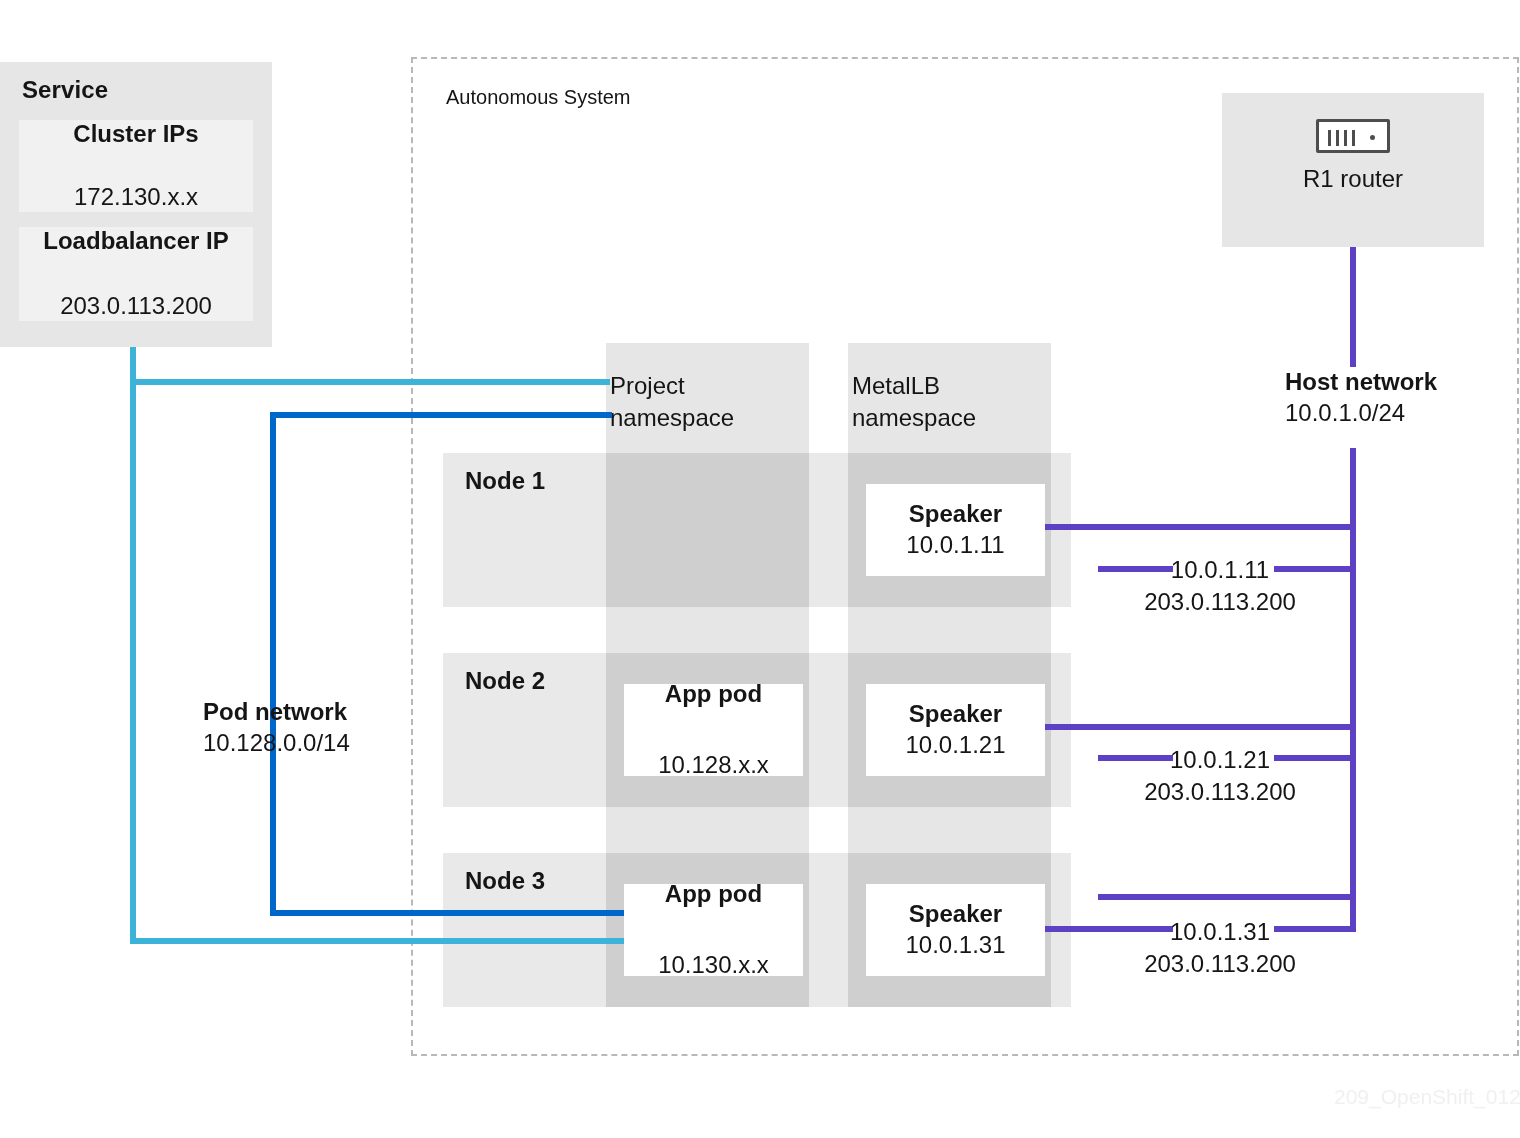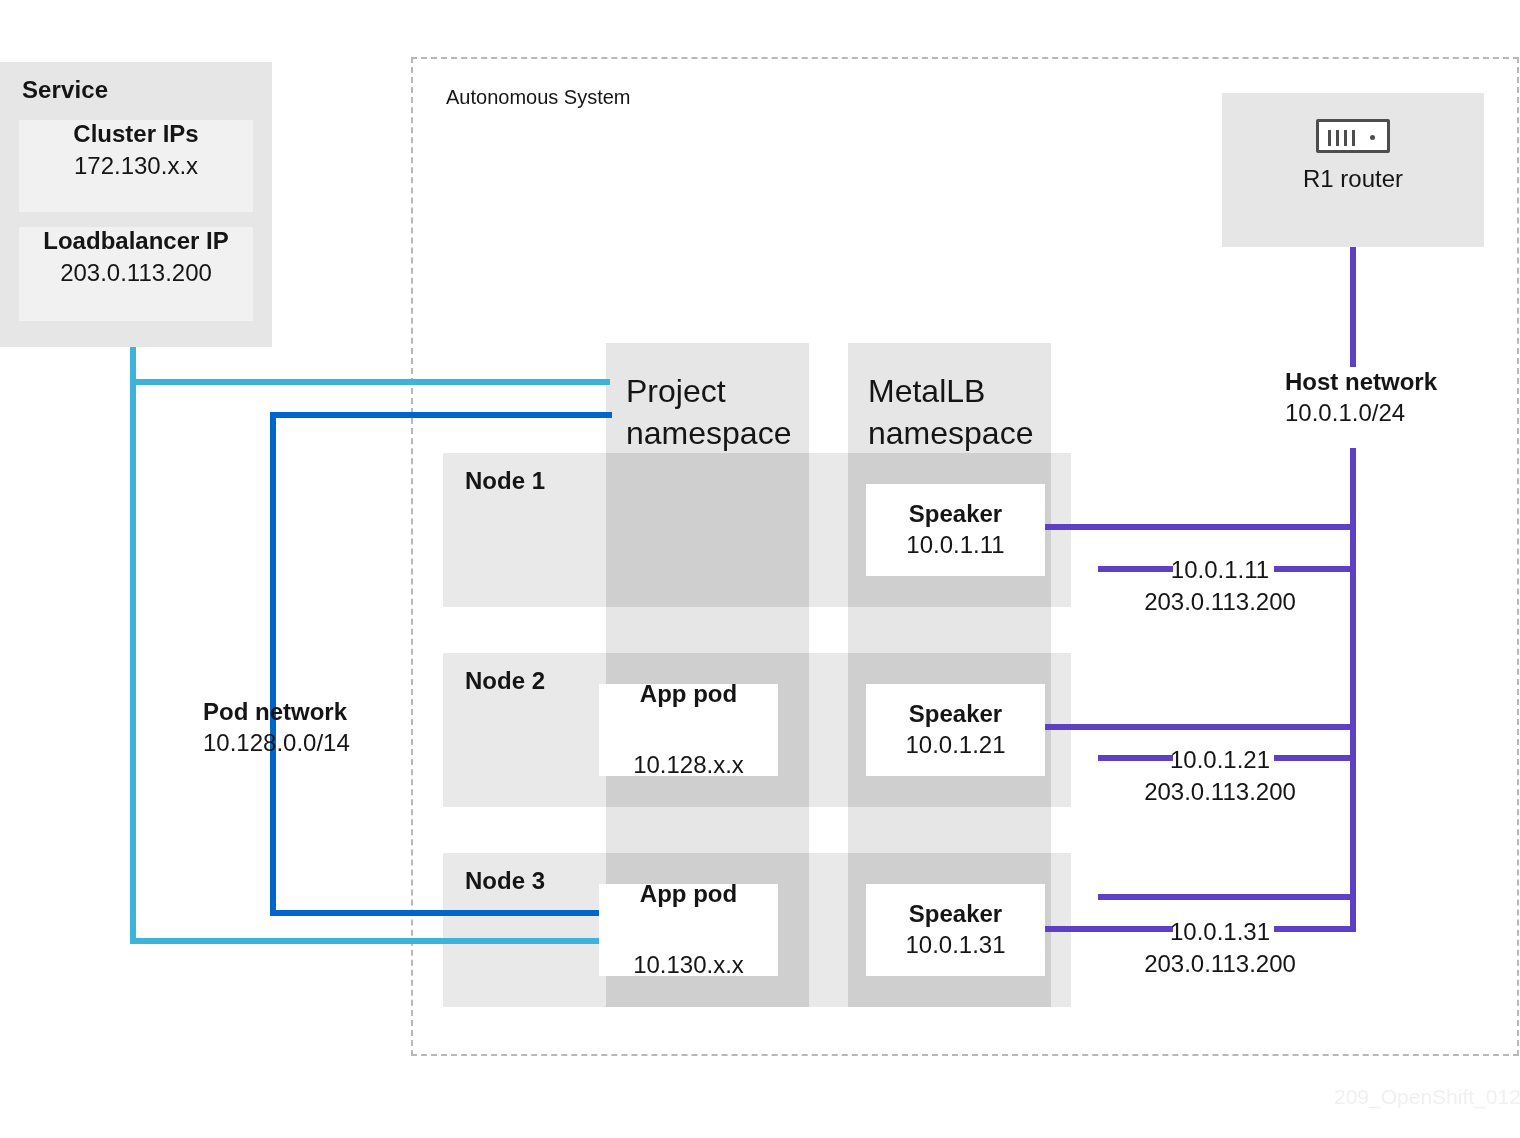--- a/index.html
+++ b/index.html
@@ -23,21 +23,21 @@
     background:#e6e6e6;
   }
   #service-title{
     position:absolute; left:22px; top:14px;
     font-size:24px; font-weight:bold; letter-spacing:.1px;
   }
   .svc-box{
     position:absolute; left:19px; width:234px;
     background:#f1f1f1;
     display:flex; flex-direction:column;
-    align-items:center; justify-content:flex-start;
+    align-items:center; justify-content:space-between;
   }
   #svc-cluster{ top:58px; height:92px; }
   #svc-lb{ top:165px; height:94px; }
   .svc-hd{ font-size:24px; font-weight:bold; line-height:1.2;}
   .svc-sub{ font-size:24px; font-weight:normal; line-height:1.25; margin-top:2px;}
 
   
   #as-area{
     left:411px; top:57px; width:1108px; height:999px;
     border:2px dashed #b8b8b8;
@@ -81,22 +81,22 @@
     left:1285px; top:366px; width:300px;
     font-size:24px; line-height:1.3;
   }
   #host-net .hd{font-weight:bold;}
 
   
   .ns-col{ background:#e6e6e6; width:203px; }
   #ns-project{ left:606px; top:343px; height:657px; }
   #ns-metallb{ left:848px; top:343px; height:657px; }
   .ns-label{
-    position:absolute; left:20px; top:27px;
-    font-size:32px; line-height:1.32;
+    position:absolute; left:4px; top:27px;
+    font-size:24px; line-height:1.32;
   }
 
   
   .node-band{
     left:443px; width:628px; height:154px;
     background:#e9e9e9;
   }
   #node1-band{ top:453px; }
   #node2-band{ top:653px; }
   #node3-band{ top:853px; }
@@ -115,21 +115,21 @@
   
   .pod-box{
     position:absolute;
     width:179px; height:92px;
     background:#ffffff;
     display:flex; flex-direction:column;
     align-items:center; justify-content:center;
   }
   .pod-box .hd{font-size:24px; font-weight:bold; line-height:1.2;}
   .pod-box .sub{font-size:24px; font-weight:normal; line-height:1.25; margin-top:1px;}
-  .pod-proj{ left:599px;gap:40px; }
+  .pod-proj{ left:624px;gap:40px; }
   .pod-mlb{ left:866px; }
   .pod-r1{ top:484px; }
   .pod-r2{ top:684px; }
   .pod-r3{ top:884px; }
 
   
   .net-label{ position:absolute; font-size:24px; line-height:1.3;}
   .net-label .hd{font-weight:bold;}
   #svc-net{ left:42px; top:496px; width:320px; }
   #pod-net{ left:203px; top:696px; width:320px; }

